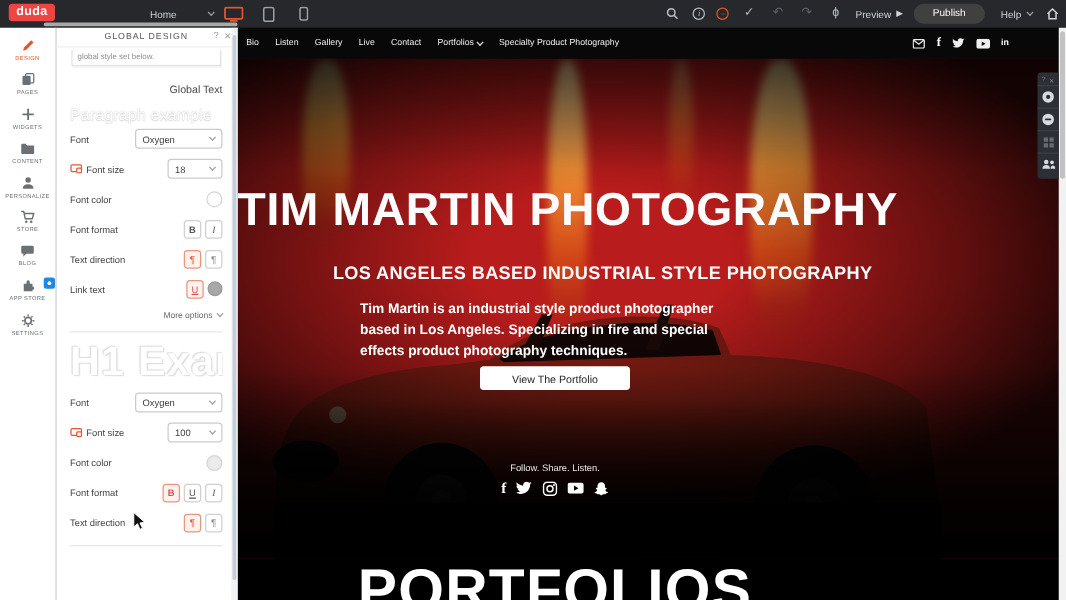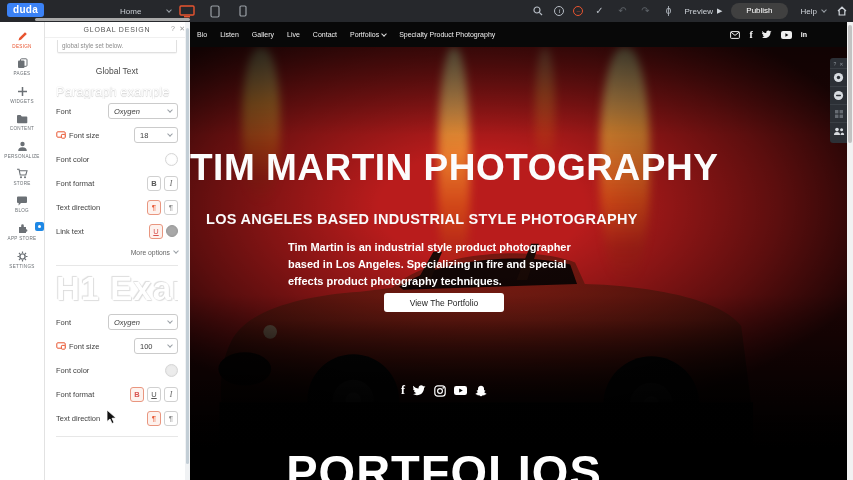--- a/index.html
+++ b/index.html
@@ -1,21 +1,21 @@
 <!DOCTYPE html>
 <html><head>
 <meta charset="utf-8">
 <style>
   * { margin:0; padding:0; box-sizing:border-box; }
   html,body { width:853px; height:480px; overflow:hidden; font-family:"Liberation Sans", sans-serif; background:#26282c; }
   .stage { position:relative; width:853px; height:480px; }
 
   
   .topbar { position:absolute; left:0; top:0; width:853px; height:22px; background:#26282c; z-index:30; }
-  .logo { position:absolute; left:7px; top:3px; background:#3b82f6; color:#fff; font-size:10px; font-weight:bold; padding:1px 6px 2px; border-radius:3px; letter-spacing:.3px; }
+  .logo { position:absolute; left:7px; top:3px; background:#ef4444; color:#fff; font-size:10px; font-weight:bold; padding:1px 6px 2px; border-radius:3px; letter-spacing:.3px; }
   .page-select { position:absolute; left:120px; top:0; height:22px; display:flex; align-items:center; gap:26px; color:#c9ced4; font-size:8px; cursor:pointer; }
   .chev { display:inline-block; width:4px; height:4px; border-right:1px solid #9aa0a6; border-bottom:1px solid #9aa0a6; transform:rotate(45deg); margin-top:-2px; }
   .chev.up { transform:rotate(-135deg); margin-top:2px; }
   .devices { position:absolute; left:178px; top:0; height:22px; display:flex; align-items:center; gap:10px; }
   .dev-btn { width:18px; height:16px; display:flex; align-items:center; justify-content:center; }
   .tb-right { position:absolute; right:4px; top:0; height:22px; display:flex; align-items:center; gap:9px; }
   .tb-ic { color:#b6bcc4; font-size:10px; line-height:1; display:flex; align-items:center; justify-content:center; width:14px; height:14px; }
   .tb-ic.dim { color:#5d6268; }
   .circ-ic { width:10px; height:10px; border:1px solid #b6bcc4; border-radius:50%; font-size:7px; display:flex; align-items:center; justify-content:center; color:#b6bcc4; font-style:italic; font-family:"Liberation Serif",serif; }
   .circ-ic.orange { border-color:#e8542f; color:#e8542f; font-style:normal; }
@@ -34,27 +34,27 @@
   .sb-badge::after { content:""; width:3px; height:3px; background:#fff; border-radius:50%; }
 
   
   .panel { position:absolute; left:45px; top:22px; width:145px; height:458px; background:#fff; border-right:1px solid #cfcfcf; z-index:20; }
   .panel-hd { position:relative; height:16px; display:flex; align-items:center; justify-content:center; border-bottom:1px solid #f0f0f0; }
   .panel-hd .t { font-size:7px; letter-spacing:.8px; color:#555; }
   .panel-hd .hq { position:absolute; right:14px; top:3px; font-size:7px; color:#999; }
   .panel-hd .cx { position:absolute; right:4px; top:3px; font-size:7px; color:#999; }
   .panel-body { padding:0 11px; position:relative; }
   .notice-card { margin:2px 1px 0; height:13px; border:1px solid #e0e0e0; border-top:none; border-radius:0 0 2px 2px; background:#fff; box-shadow:0 1px 1px rgba(0,0,0,.05); font-size:6.3px; color:#8d8d8d; padding:2px 4px; overflow:hidden; }
-  .sec-head { text-align:center; font-size:8.5px; color:#4a4a4a; margin-top:13px; }
+  .sec-head { text-align:right; font-size:8.5px; color:#4a4a4a; margin-top:13px; }
   .para-preview { margin-top:8px; font-size:13px; color:#fff; text-shadow:0 0 1px #c4c4c4, 0 1px 1px #d9d9d9; white-space:nowrap; overflow:hidden; }
   .row { height:24px; display:flex; align-items:center; justify-content:space-between; }
   .row .lab { font-size:7.5px; color:#424242; display:flex; align-items:center; gap:3px;text-align:right; }
   .ctrl { display:flex; align-items:center; gap:3px; }
   .dd { height:16px; border:1px solid #cbcbcb; border-radius:3px; background:#fff; display:flex; align-items:center; justify-content:space-between; padding:0 5px; font-size:7.5px; color:#3c3c3c; }
-  .dd.font { width:70px;font-style:italic; } .dd.size { width:44px; }
+  .dd.font { width:70px; } .dd.size { width:44px; }
   .swatch { width:13px; height:13px; border-radius:50%; border:1px solid #d6d6d6; background:#fff; box-shadow:inset 0 0 2px rgba(0,0,0,.06); }
   .swatch.gray { background:#ececec; }
   .swatch.link { background:#a8a8a8; border-color:#9a9a9a; width:12px; height:12px; }
   .fmt-btn { width:14px; height:15px; border:1px solid #d0d0d0; border-radius:3px; background:#fff; font-size:7.5px; color:#555; display:flex; align-items:center; justify-content:center; }
   .fmt-btn.b { font-weight:bold; } .fmt-btn.i { font-style:italic; font-family:"Liberation Serif",serif; } .fmt-btn.u { text-decoration:underline; }
   .fmt-btn.active { border-color:#e9967f; background:#fdf2ee; color:#d9534f; }
   .dir-btn { width:14px; height:15px; border:1px solid #d0d0d0; border-radius:3px; background:#fff; font-size:8px; color:#8a8a8a; display:flex; align-items:center; justify-content:center; }
   .dir-btn.active { border-color:#e9967f; background:#fdf2ee; color:#e8542f; }
   .more-opt { height:14px; display:flex; align-items:center; justify-content:flex-end; gap:4px; font-size:6.8px; color:#666; margin-top:2px; }
   .divider { height:1px; background:#e7e7e7; margin:6px 0 4px; }
@@ -72,21 +72,21 @@
   .hero { position:absolute; left:0; top:25px; width:663px; height:400px; background:#b91c1c; overflow:hidden; }
   .flame { position:absolute; top:0; border-radius:45%; filter:blur(4px);
     background:linear-gradient(to bottom, rgba(255,236,170,.95), rgba(255,174,60,.85) 35%, rgba(231,110,20,.55) 65%, rgba(150,60,10,.2) 85%, transparent); }
   .glow { position:absolute; border-radius:50%; filter:blur(10px); }
   .car { position:absolute; left:2px; top:148px; width:645px; filter:brightness(.8); }
   .vignette { position:absolute; inset:0;
     background: radial-gradient(ellipse 62% 55% at 44% 40%, rgba(0,0,0,0) 25%, rgba(0,0,0,.5) 72%, rgba(0,0,0,.85) 100%),
                 linear-gradient(to bottom, rgba(0,0,0,.4), rgba(0,0,0,0) 22%, rgba(0,0,0,0) 62%, rgba(0,0,0,.9) 93%, #000 100%); }
   .hero-content { position:absolute; left:0; top:0; width:508px; height:400px; z-index:5; }
   .hero-title { position:absolute; top:100px; width:100%; text-align:center; color:#fcfcfc; font-size:37px; font-weight:bold; letter-spacing:.5px; white-space:nowrap; }
-  .hero-sub { position:absolute; top:164px; width:100%; text-align:left; color:#fafafa; font-size:14.5px; font-weight:bold; letter-spacing:.3px; white-space:nowrap;margin-left:16px; }
+  .hero-sub { position:absolute; top:164px; width:100%; text-align:right; color:#fafafa; font-size:14.5px; font-weight:bold; letter-spacing:.3px; white-space:nowrap; }
   .hero-body { position:absolute; top:192px; left:98px; width:314px; color:#fff; font-size:11px; font-weight:bold; line-height:1.55; }
   .hero-cta { position:absolute; top:246px; left:194px; width:120px; height:19px; background:#fff; border-radius:3px; color:#1d1d1d; font-size:8.5px; display:flex; align-items:center; justify-content:center; }
   .hero-follow { position:absolute; top:323px; width:100%; text-align:center; color:#e8e8e8; font-size:7.5px; }
   .hero-social { position:absolute; top:336px; width:100%; display:flex; align-items:center; justify-content:center; gap:8px; }
   .soc { display:flex; align-items:center; justify-content:center; }
   .soc.f { color:#fff; font-weight:bold; font-size:10px; font-family:"Liberation Serif",serif; }
   .soc.in { color:#fff; font-weight:bold; font-size:7px; }
   .portfolios { position:absolute; left:0; top:425px; width:663px; height:33px; background:#000; overflow:hidden; }
   .port-title { position:absolute; top:-3px; width:508px; text-align:center; color:#fff; font-size:47px; font-weight:bold; letter-spacing:1px; }
 
@@ -400,20 +400,21 @@
         <rect x="28" y="212" width="546" height="58" fill="#040404"></rect>
       </svg>
 
       <div class="vignette"></div>
 
       <div class="hero-content">
         <div class="hero-title">TIM MARTIN PHOTOGRAPHY</div>
         <div class="hero-sub">LOS ANGELES BASED INDUSTRIAL STYLE PHOTOGRAPHY</div>
         <div class="hero-body">Tim Martin is an industrial style product photographer based in Los Angeles. Specializing in fire and special effects product photography techniques.</div>
         <div class="hero-cta">View The Portfolio</div>
+        <div class="hero-follow">Follow. Share. Listen.</div>
         <div class="hero-social">
           <span class="soc f" style="font-size:12px;">f</span>
           <span class="soc">
               <svg width="13" height="11" viewBox="0 0 12 10">
                 <path d="M11.5 1.3 C11 1.6 10.6 1.7 10.1 1.8 C10.6 1.5 11 1 11.1 0.5 C10.6 0.8 10.1 1 9.5 1.1 C9 0.5 8.3 0.2 7.6 0.2 C6.2 0.2 5.1 1.3 5.1 2.7 C5.1 2.9 5.1 3.1 5.2 3.2 C3.1 3.1 1.3 2.1 0.2 0.7 C-0.2 1.6 0.2 2.7 1 3.3 C0.6 3.3 0.3 3.2 0 3 C0 4.2 0.8 5.2 1.9 5.5 C1.6 5.6 1.2 5.6 0.9 5.5 C1.2 6.5 2.1 7.2 3.1 7.2 C2.2 7.9 1 8.3 -0.1 8.2 C1 8.9 2.3 9.3 3.6 9.3 C7.9 9.3 10.3 5.7 10.2 2.4 C10.7 2.1 11.2 1.7 11.5 1.3 Z" fill="#fff"></path>
               </svg>
             </span>
           <span class="soc">
               <svg width="12" height="12" viewBox="0 0 12 12">
                 <rect x="0.8" y="0.8" width="10.4" height="10.4" rx="3" fill="none" stroke="#fff" stroke-width="1.2"></rect>

